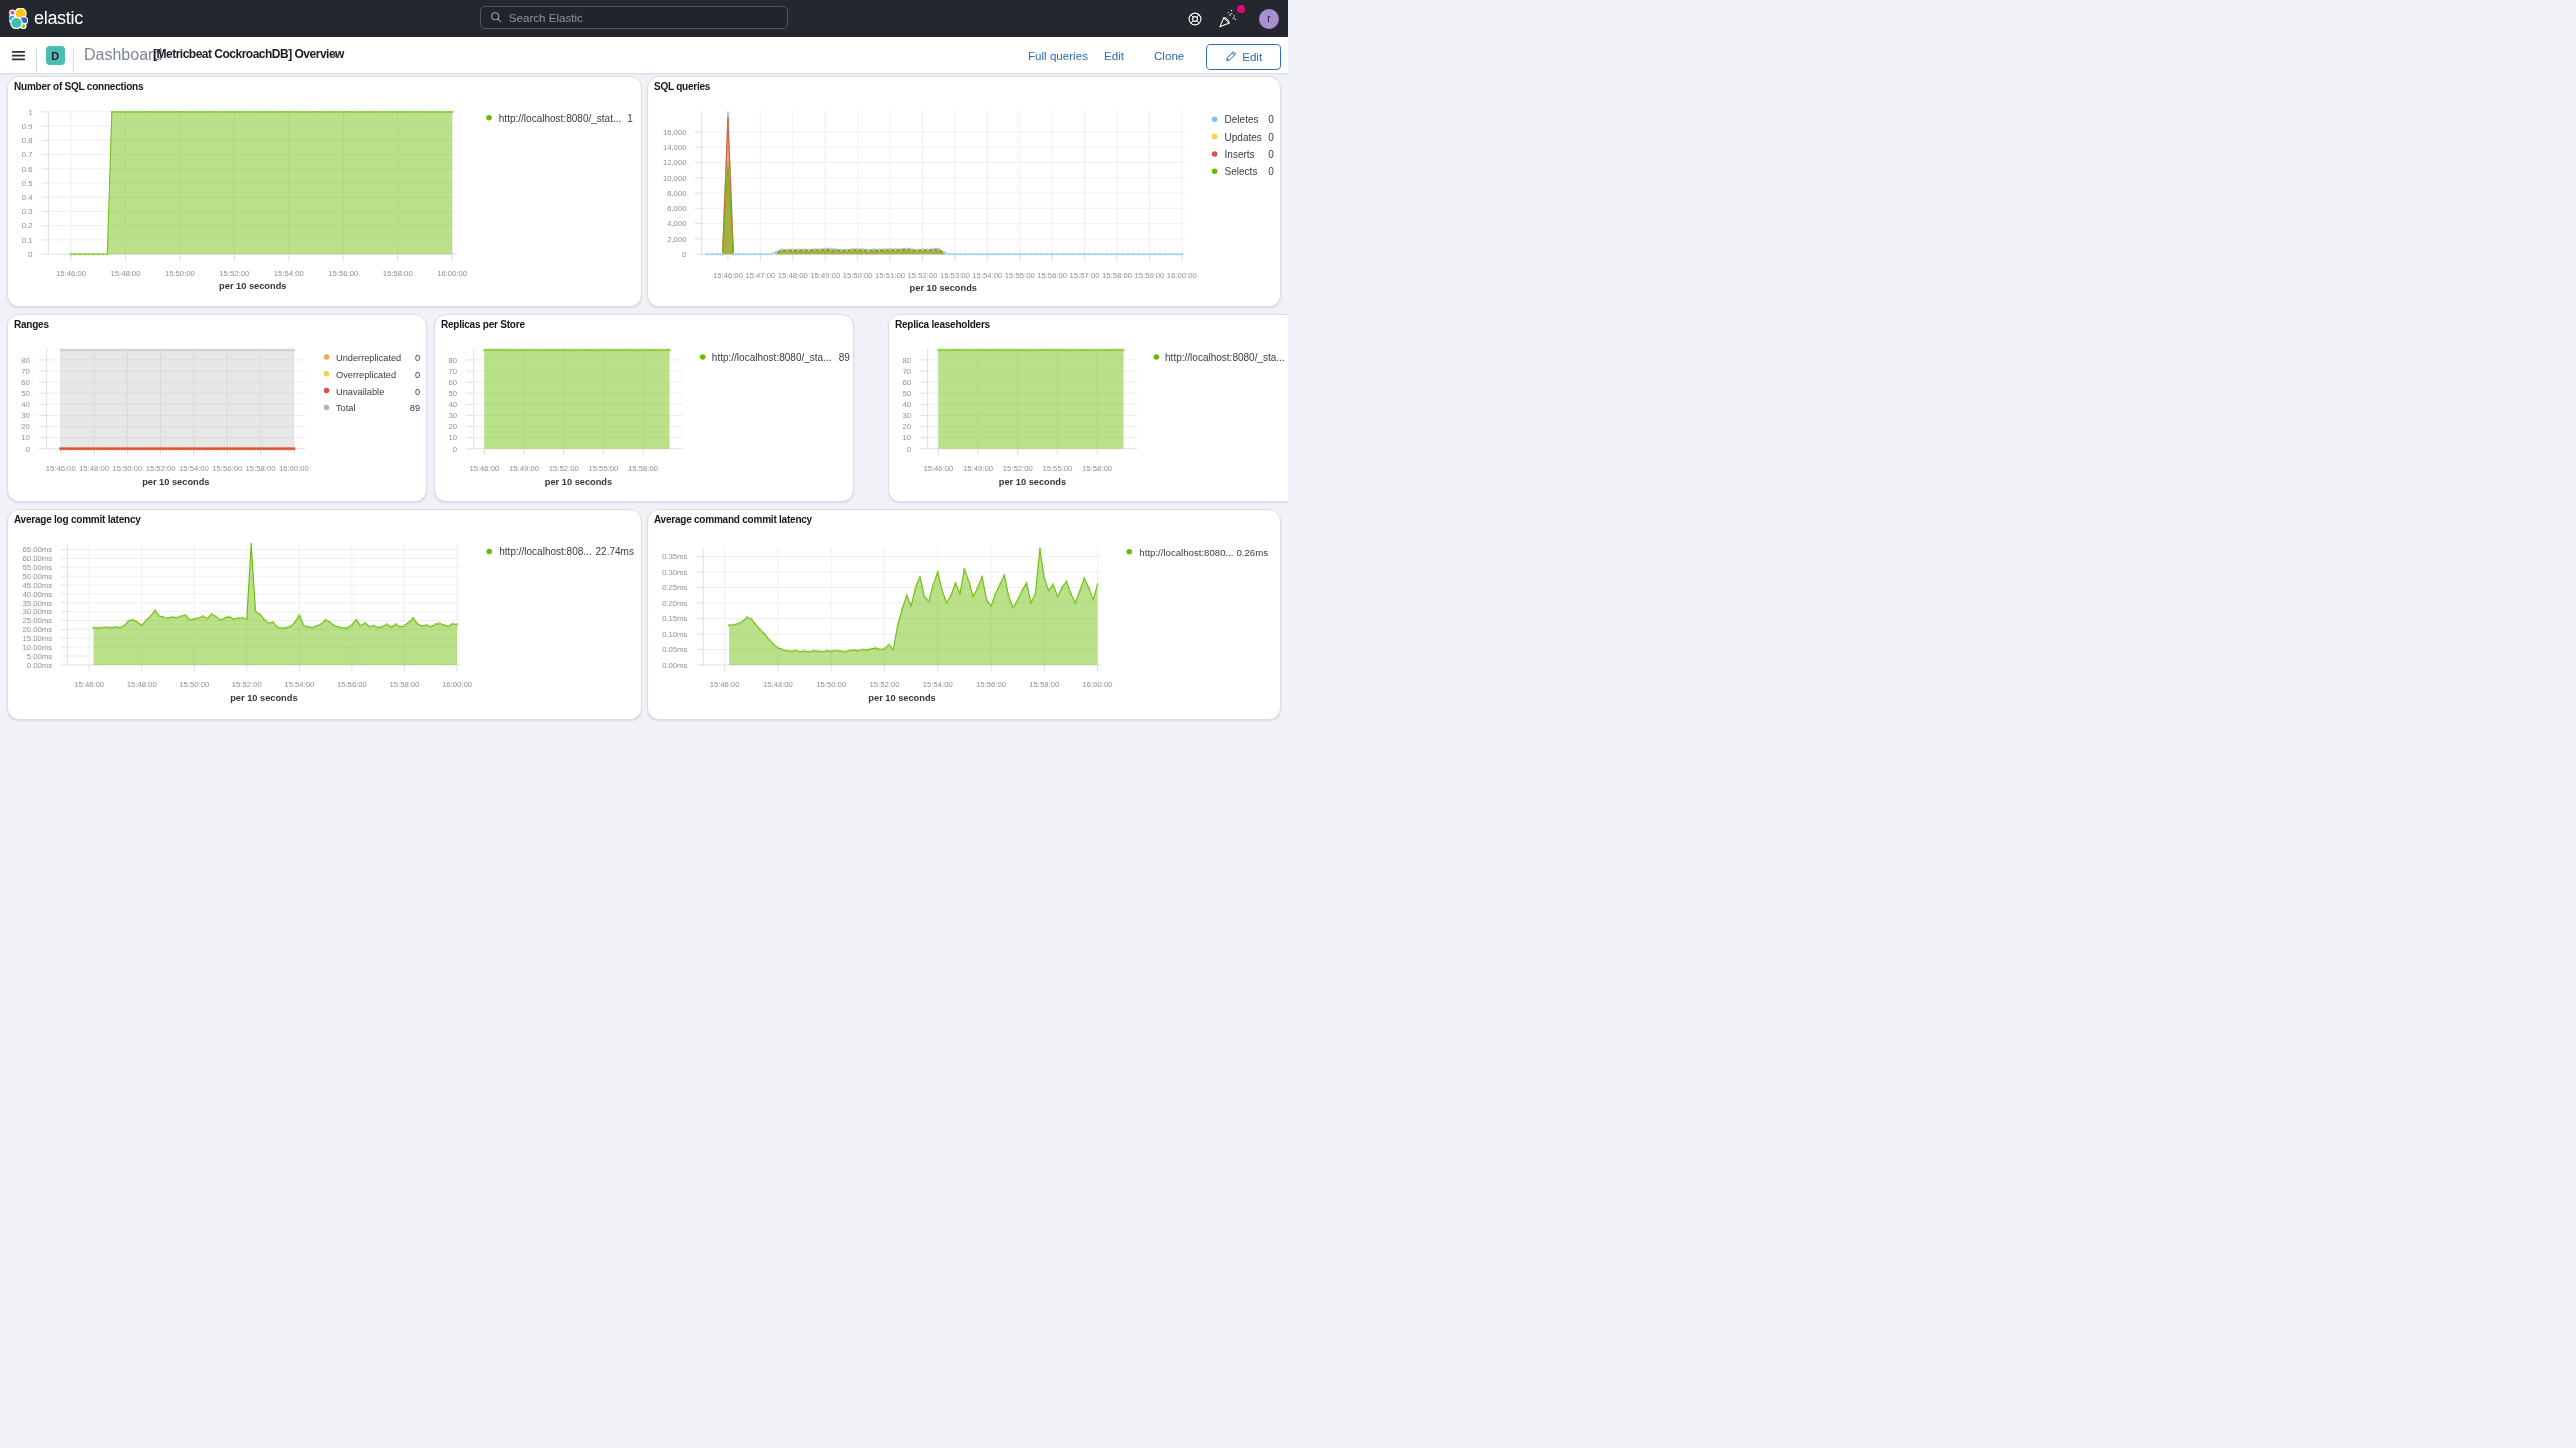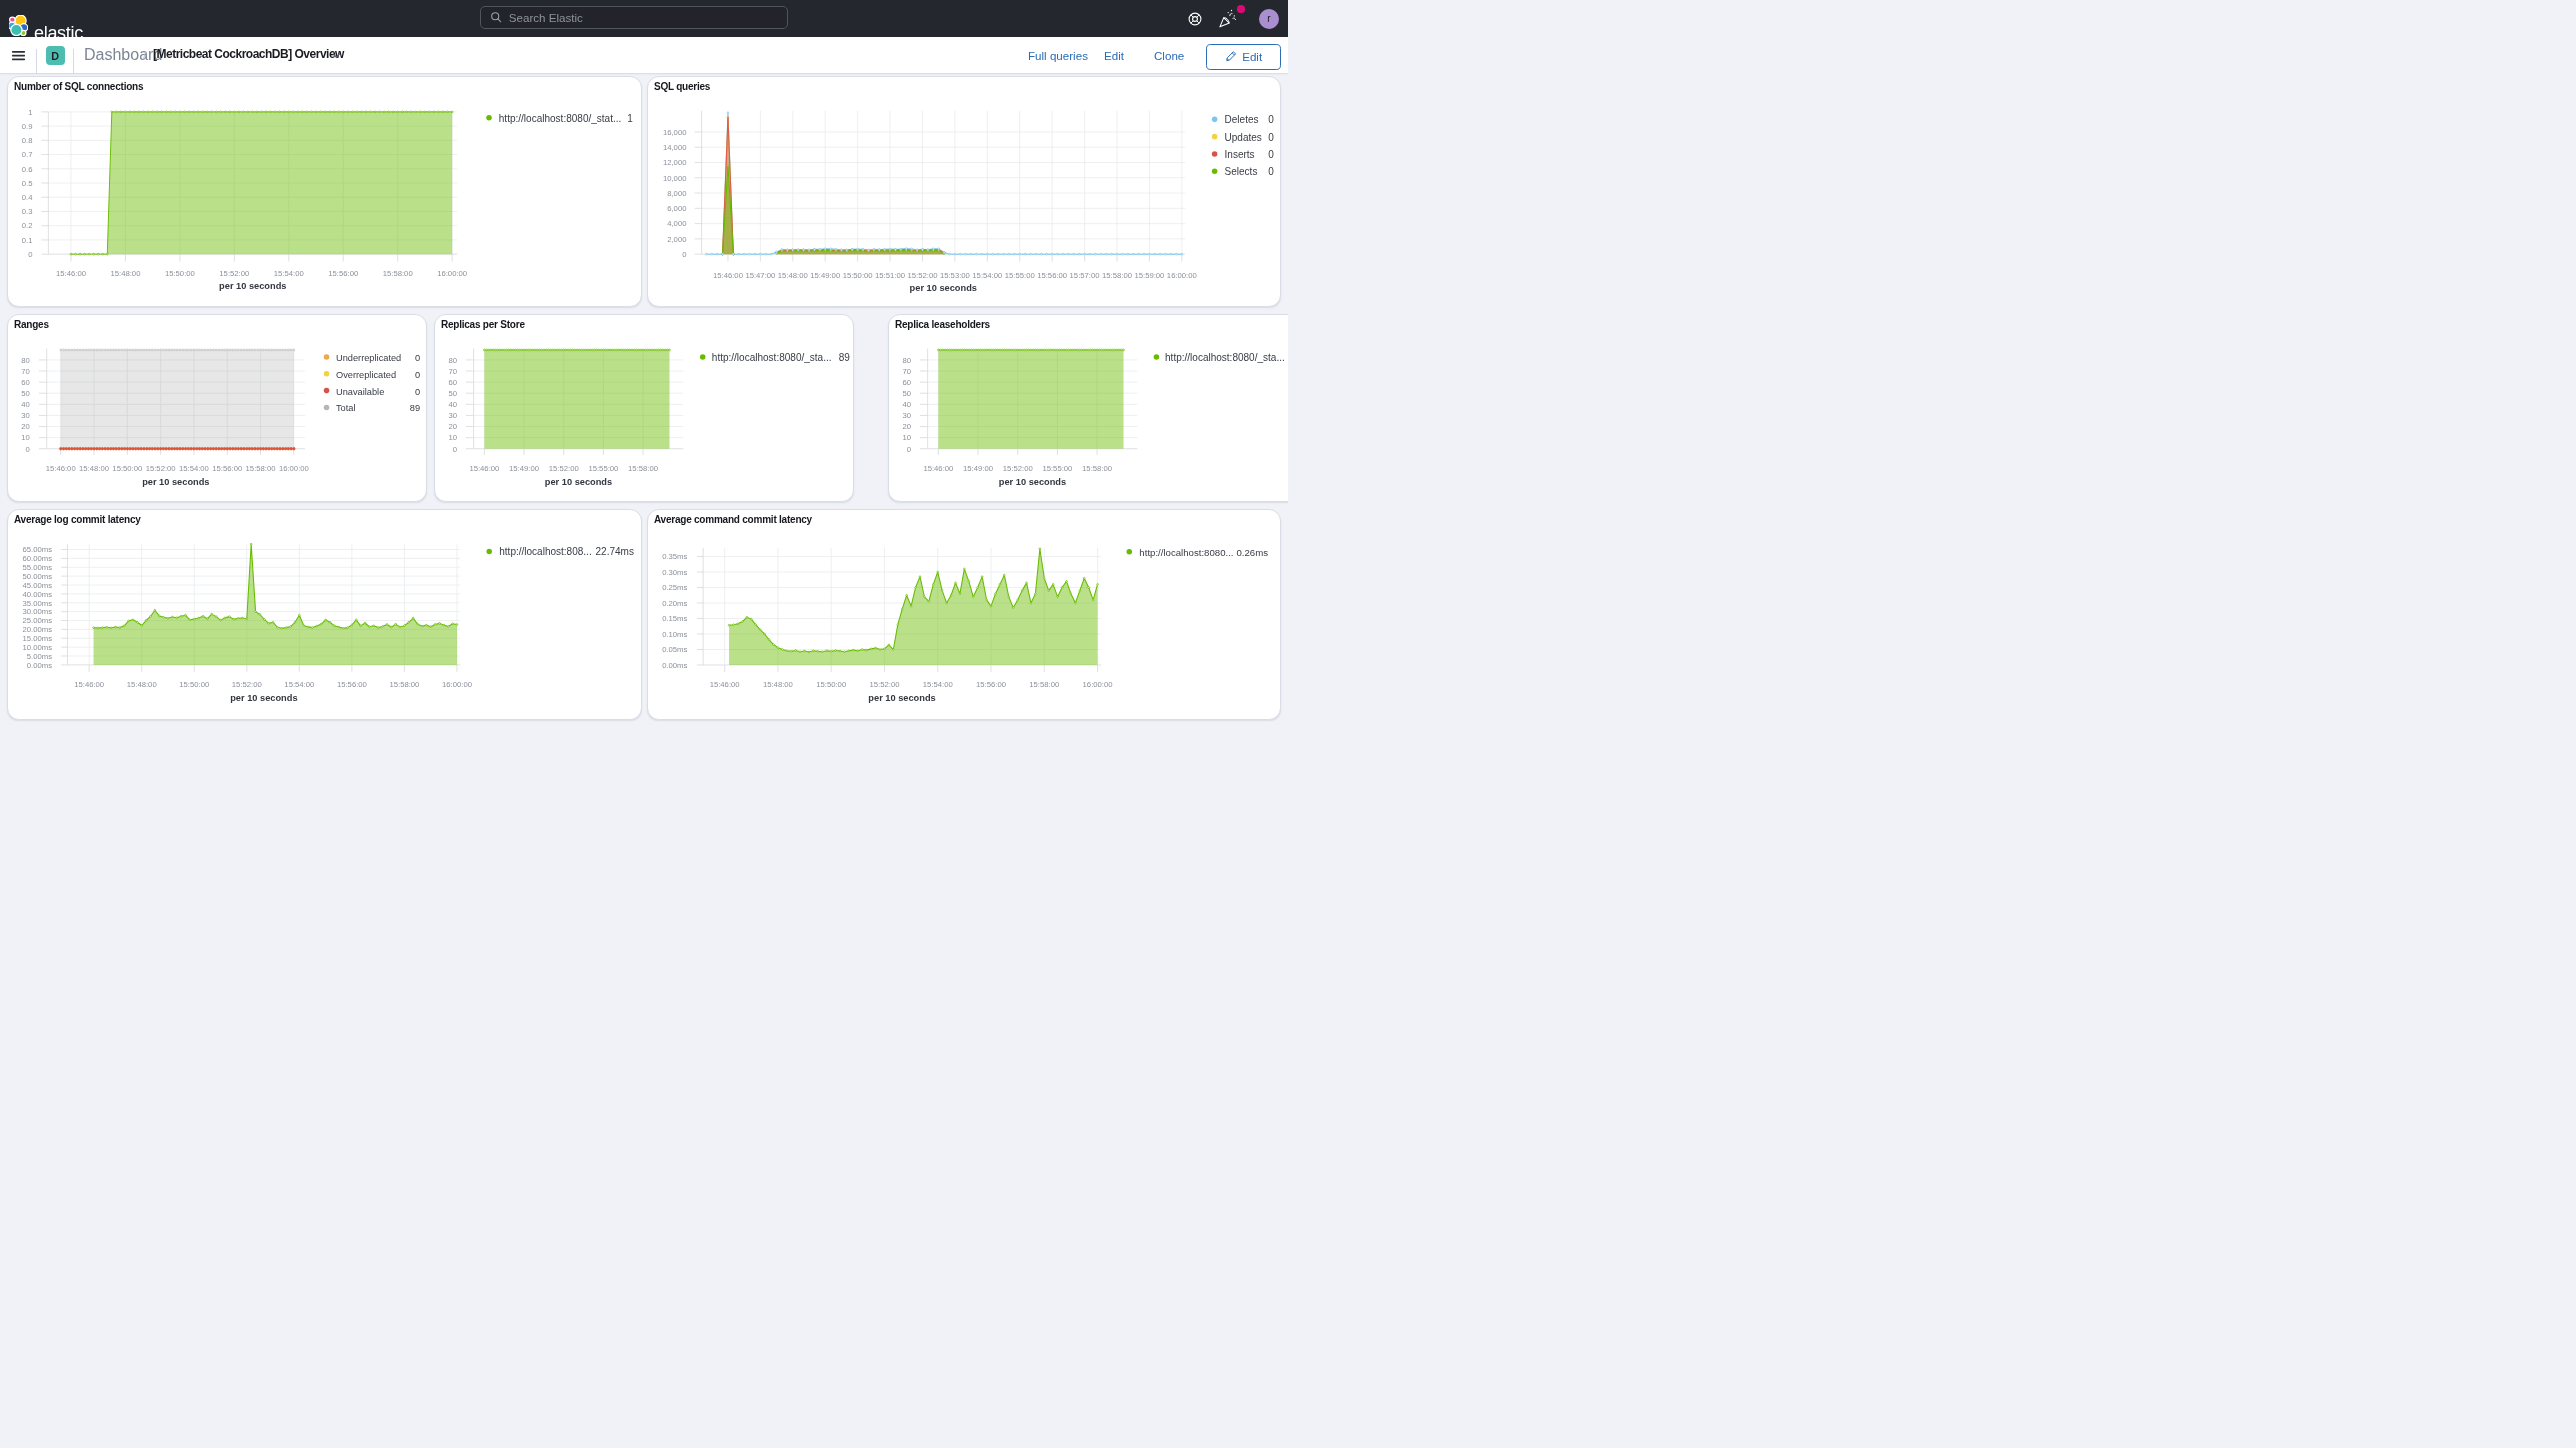--- a/index.html
+++ b/index.html
@@ -1,18 +1,18 @@
 <!DOCTYPE html>
 <html style="font-size:12.3px"><head><meta charset="utf-8"><style>
 *{margin:0;padding:0;box-sizing:border-box}
 html,body{width:1288px;height:724px;overflow:hidden}
 body{font-family:"Liberation Sans",sans-serif;background:#f0f2f7;position:relative}
 .hdr{position:absolute;left:0;top:0;width:100%;height:37px;background:#25272f}
 .logo{position:absolute;left:9.3px;top:7.7px;display:flex;align-items:center}
-.brand{color:#fff;font-size:18px;letter-spacing:-0.3px;margin-left:6.2px;margin-top:15px}
+.brand{color:#fff;font-size:18px;letter-spacing:-0.3px;margin-left:6.2px;margin-top:0}
 .search{position:absolute;left:480px;top:6.2px;width:308px;height:22.4px;border:0.8px solid #50555f;border-radius:5px;background:rgba(0,0,0,0.08);display:flex;align-items:center;padding-left:9.3px}
 .ph{color:#8e949e;font-size:11.6px;margin-left:6.2px}
 .hicons{position:absolute;left:1188px;top:9.3px;width:100px;height:20px}
 .hic{position:absolute}
 .pinkdot{position:absolute;left:49px;top:-3.9px;width:7.7px;height:7.7px;border-radius:50%;background:#dd0a73}
 .avatar{position:absolute;left:71px;top:-0.8px;width:20px;height:20px;border-radius:50%;background:#a98fd0;color:#1d1e24;font-size:10px;display:flex;align-items:center;justify-content:center}
 .toolbar{position:absolute;left:0;top:37px;width:100%;height:37px;background:#fff;border-bottom:0.8px solid #dbdfe6;box-shadow:0 0.8px 1.5px rgba(90,100,120,0.1)}
 .burger{position:absolute;left:12px;top:13.6px}
 .sep{position:absolute;top:12.3px;width:0.8px;height:25px;background:#d3dae6}
 .dbadge{position:absolute;left:46px;top:9.3px;width:18.5px;height:18.5px;border-radius:3.9px;background:#4dbdb1;color:#1f2329;font-weight:700;font-size:10.8px;display:flex;align-items:center;justify-content:center}

